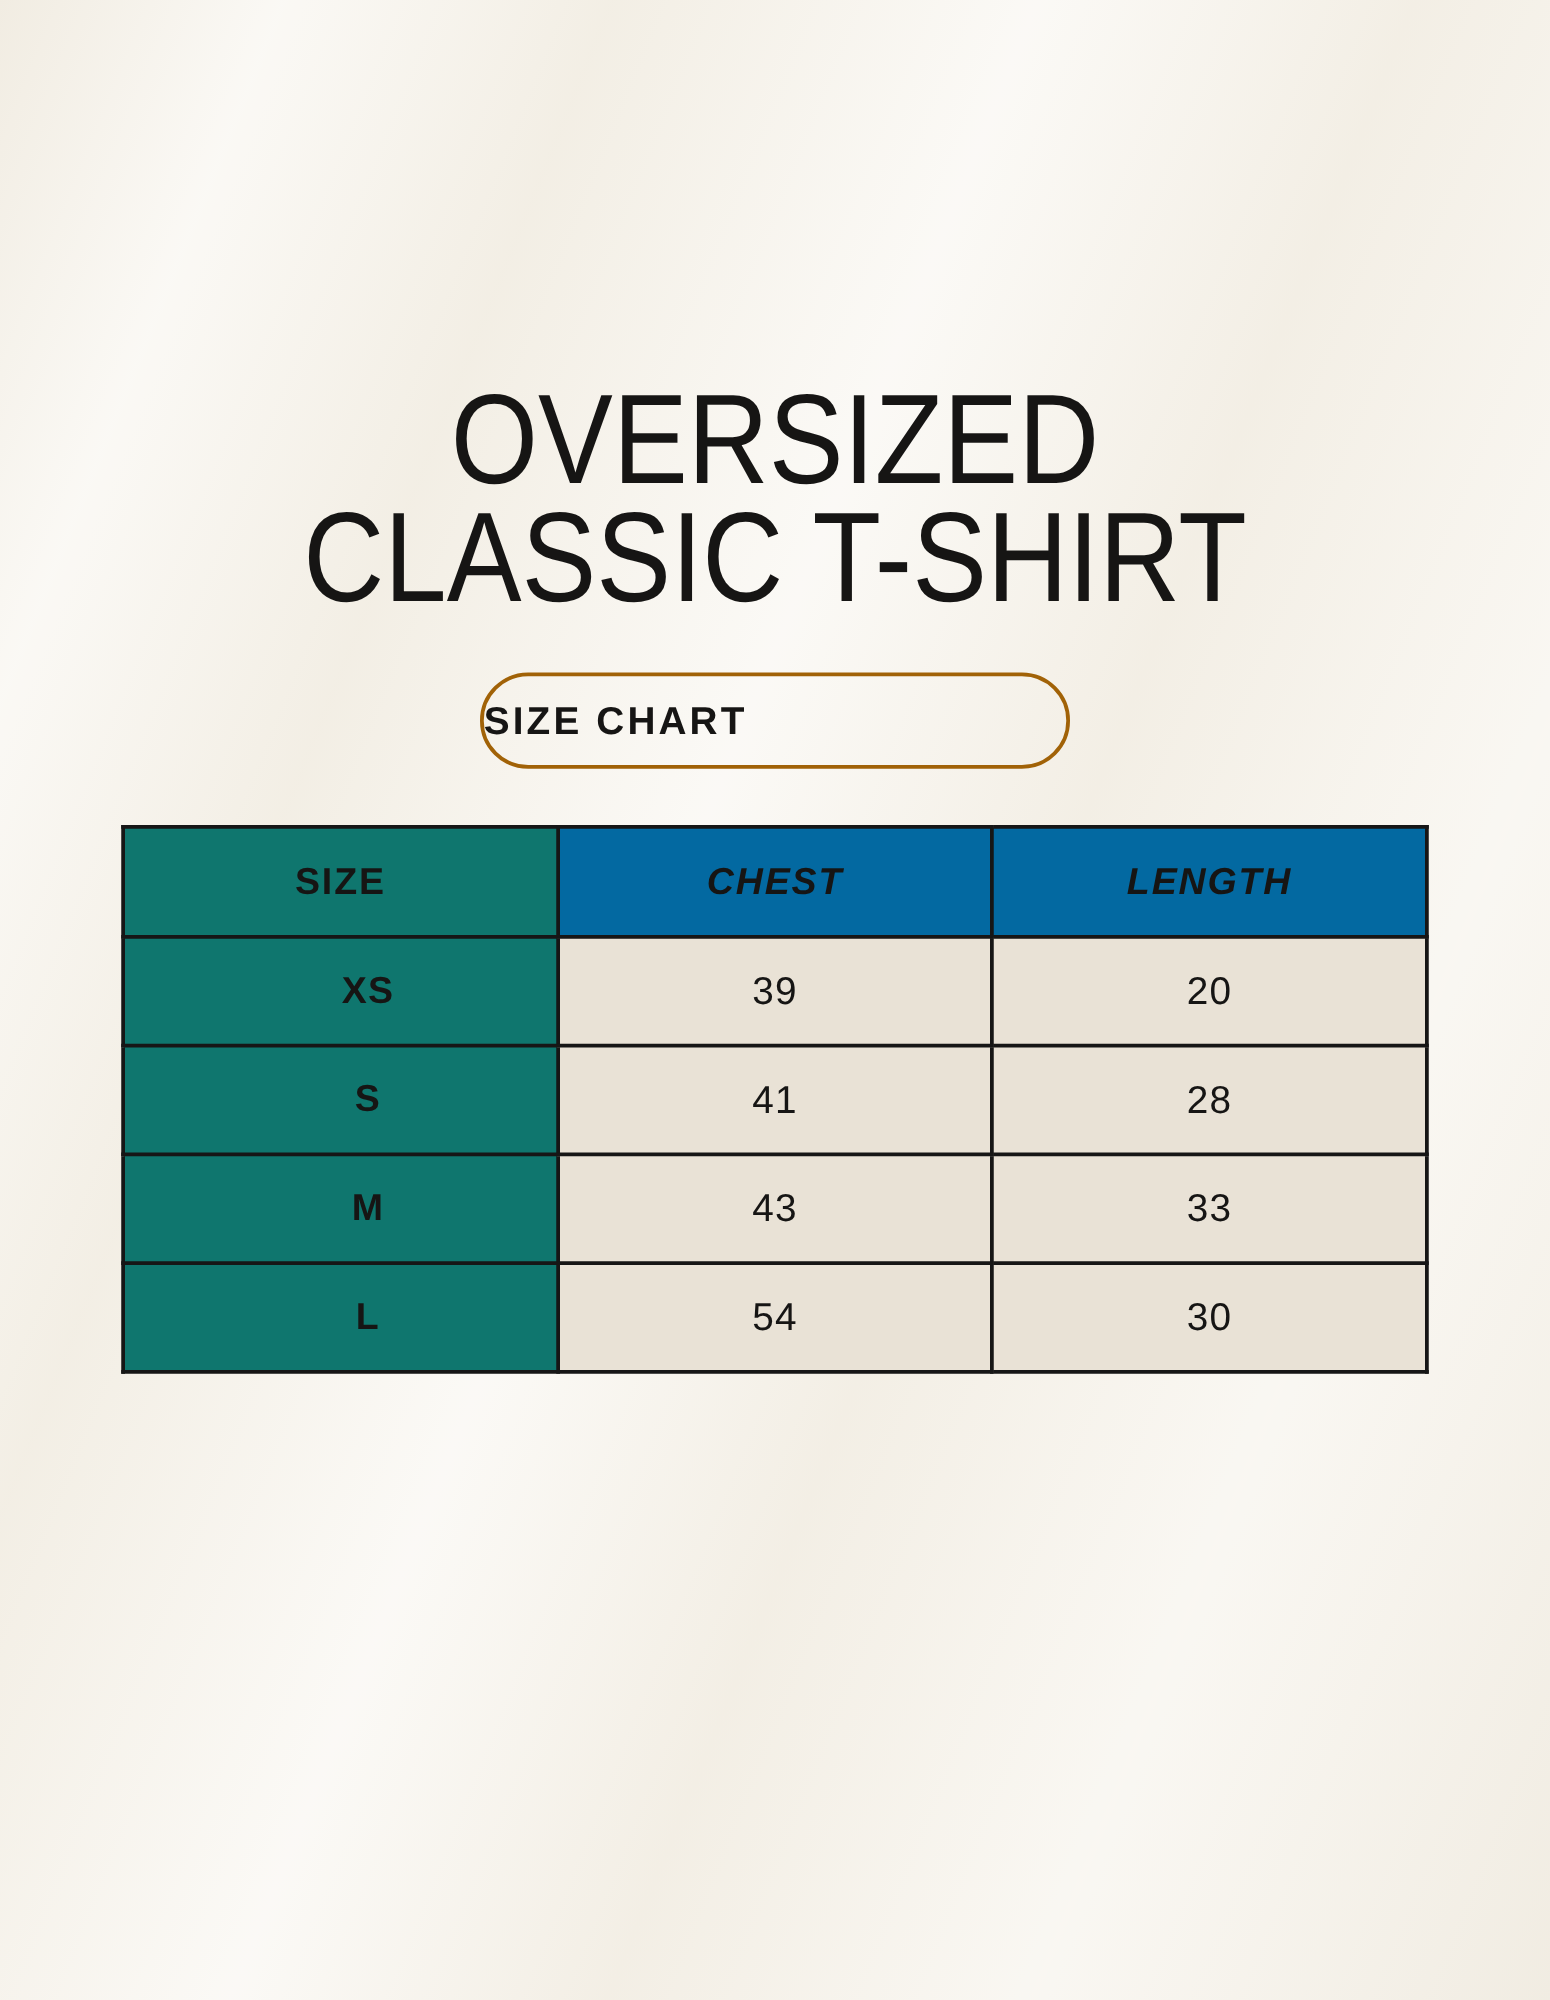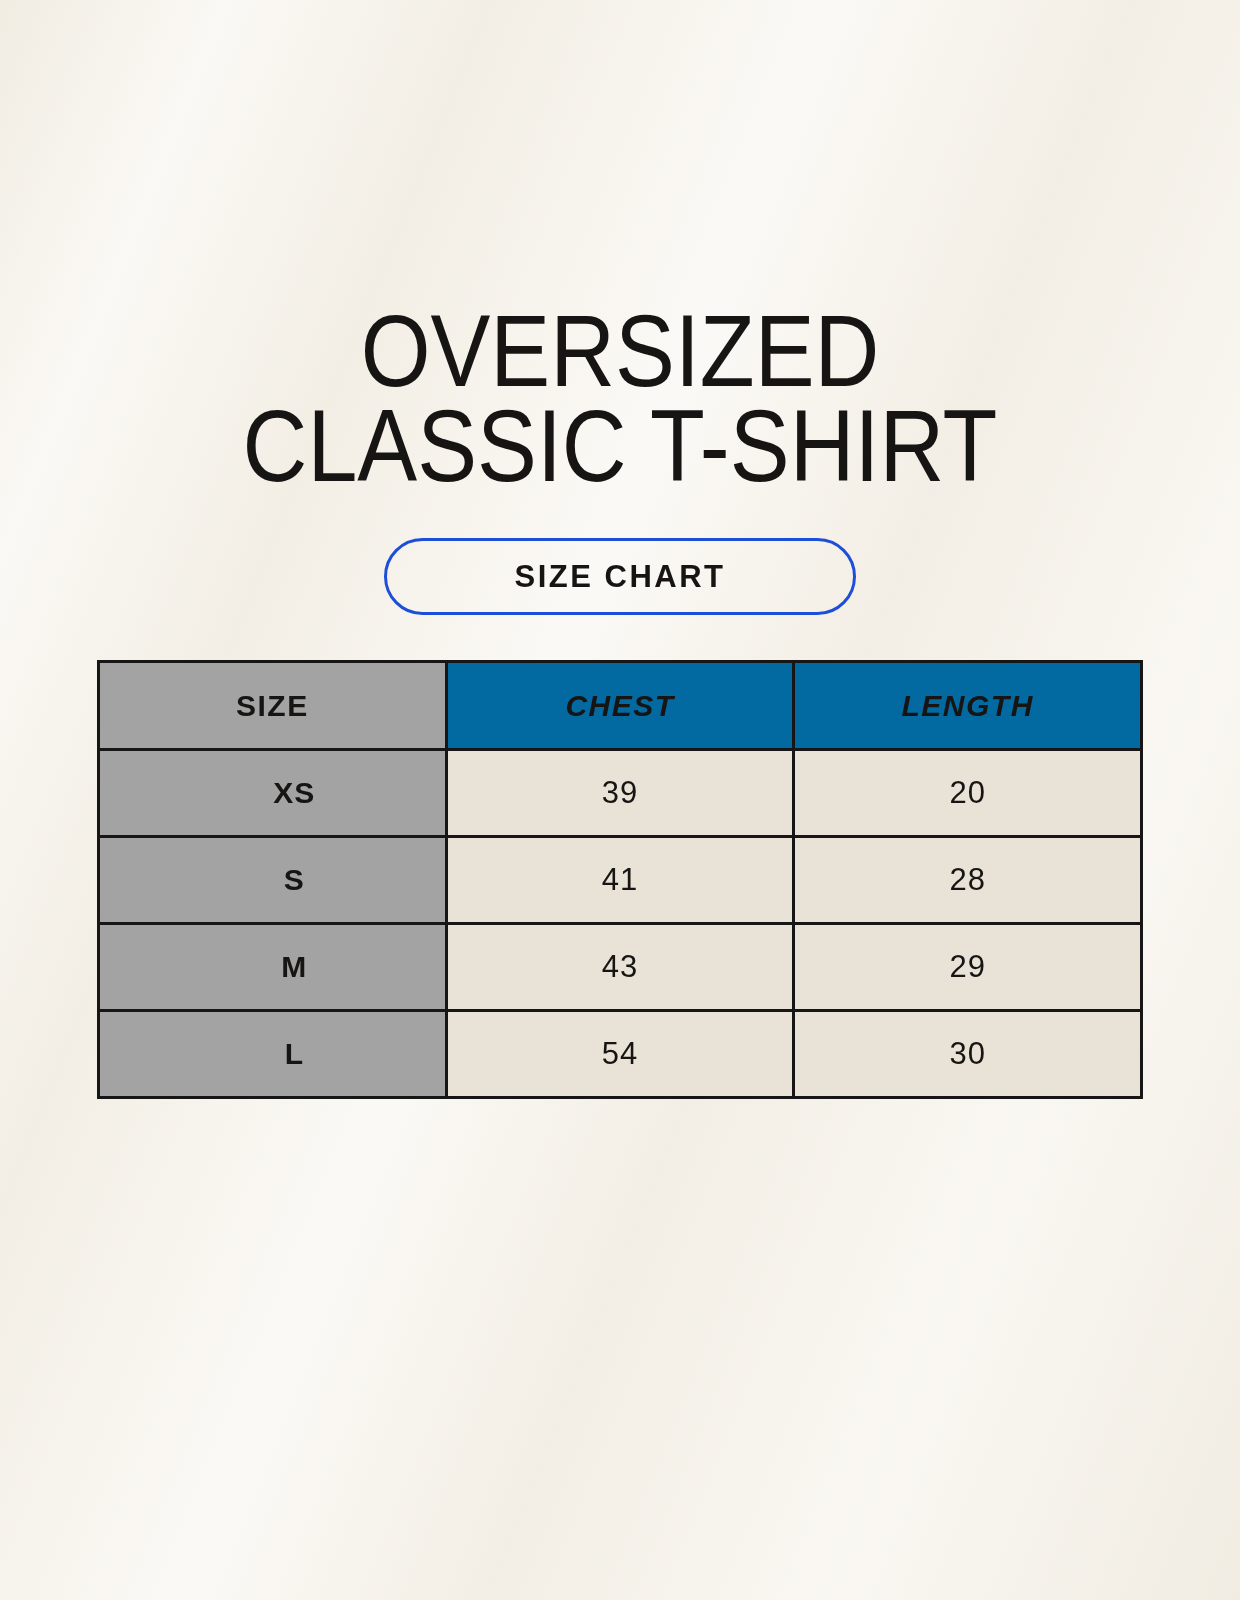--- a/index.html
+++ b/index.html
@@ -43,25 +43,25 @@
   }
   .title .line { display: block; }
 
   .badge {
     position: absolute;
     top: 538px;
     left: 50%;
     transform: translateX(-50%);
     width: 466px;
     height: 71px;
-    border: 3px solid #1d4ed8;
+    border: 3px solid #a16207;
     border-radius: 40px;
     display: flex;
     align-items: center;
-    justify-content: center;
+    justify-content: flex-start;
   }
   .badge span {
     font-size: 31px;
     font-weight: 700;
     letter-spacing: 2.5px;
   }
 
   table.size-chart {
     position: absolute;
     left: 97px;
@@ -77,21 +77,21 @@
     padding: 0;
   }
   .size-chart thead tr { height: 88px; }
   .size-chart tbody tr { height: 87px; }
   .size-chart th {
     font-size: 30px;
     font-weight: 700;
     letter-spacing: 1.5px;
   }
   .size-chart th.col-size,
-  .size-chart td.size-cell { background: #a3a3a3; }
+  .size-chart td.size-cell { background: #0f766e; }
   .size-chart th.col-measure { background: #0369a1; font-style: italic; }
   .size-chart td.value-cell { background: #e9e2d6; }
   .size-chart td.size-cell {
     font-size: 30px;
     font-weight: 700;
     letter-spacing: 1px;
     padding-left: 44px;
   }
   .size-chart td.value-cell {
     font-size: 31px;
@@ -138,21 +138,21 @@
         <td class="value-cell">20</td>
       </tr>
       <tr>
         <td class="size-cell">S</td>
         <td class="value-cell">41</td>
         <td class="value-cell">28</td>
       </tr>
       <tr>
         <td class="size-cell">M</td>
         <td class="value-cell">43</td>
-        <td class="value-cell">29</td>
+        <td class="value-cell">33</td>
       </tr>
       <tr>
         <td class="size-cell">L</td>
         <td class="value-cell">54</td>
         <td class="value-cell">30</td>
       </tr>
     </tbody>
   </table>
 
 

